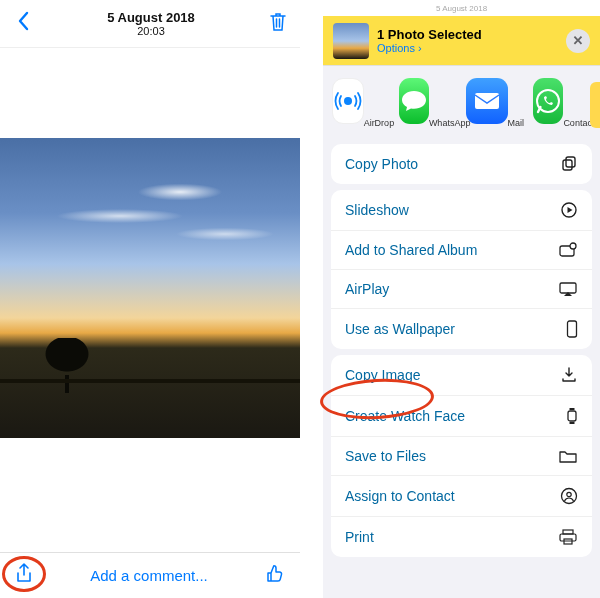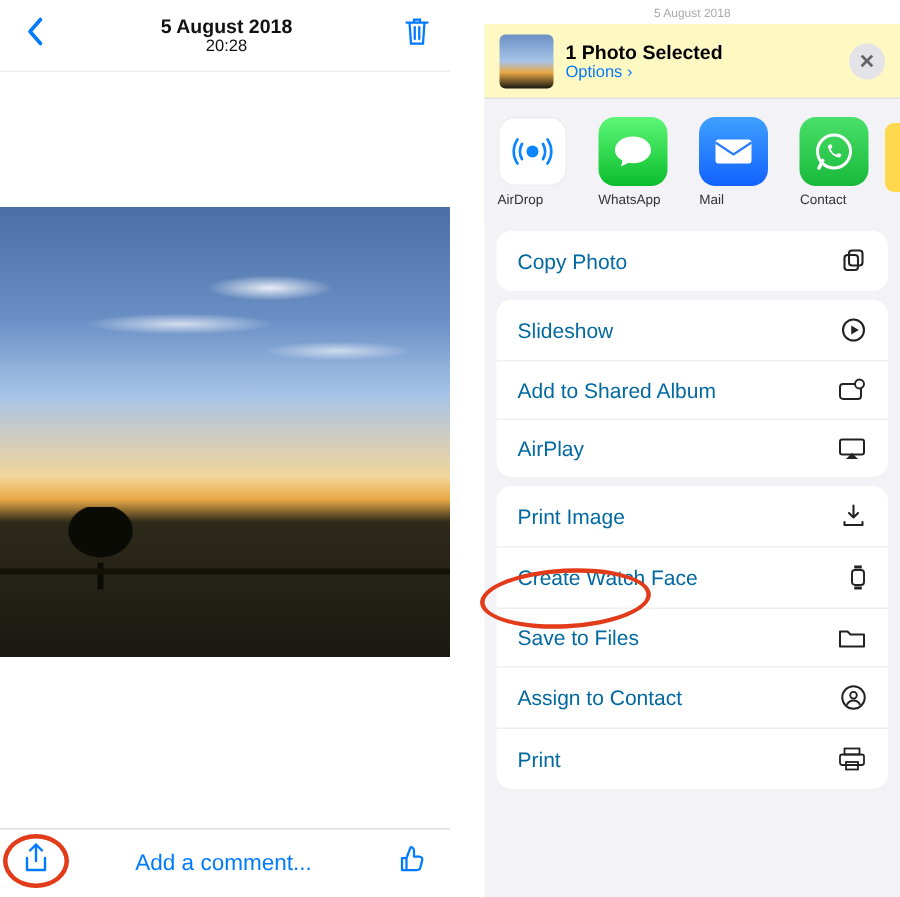--- a/index.html
+++ b/index.html
@@ -23,29 +23,29 @@
      radial-gradient(ellipse 60px 12px at 60% 20%, rgba(255,255,255,.85), transparent 70%),
      radial-gradient(ellipse 90px 10px at 40% 40%, rgba(255,255,255,.7), transparent 70%),
      radial-gradient(ellipse 70px 9px at 75% 55%, rgba(255,255,255,.6), transparent 70%); }
   .l-footer { position: absolute; bottom: 0; left: 0; right: 0; height: 46px; border-top: 1px solid #e0e0e0; display: flex; align-items: center; justify-content: space-between; padding: 0 14px; background: #fff; }
   .comment { color: #007aff; font-size: 15px; flex: 1; text-align: center; }
   .ic-blue { color: #007aff; }
   .circle1 { position: absolute; left: 2px; bottom: 6px; width: 44px; height: 36px; border: 3px solid #e23b1a; border-radius: 50%; pointer-events: none; }
 
   
   .r-bgbar { height: 16px; background: #fff; display:flex; justify-content:center; align-items:center; font-size:8px; color:#aaa; }
-  .r-head { background: #fef9c3; border-bottom: 1px solid #e0e0e0; display: flex; align-items: center; padding: 6px 10px; height: 50px; }
+  .r-head { background: #fde047; border-bottom: 1px solid #e0e0e0; display: flex; align-items: center; padding: 6px 10px; height: 50px; }
   .thumb { width: 36px; height: 36px; border-radius: 4px; background: linear-gradient(to bottom, #6a8fc5 0%, #a8c4e8 50%, #e8a946 70%, #1a1812 100%); margin-right: 8px; }
   .r-ht { flex: 1; }
   .r-ht-title { font-size: 13px; font-weight: 600; color: #000; }
   .r-ht-opts { font-size: 11px; color: #007aff; }
   .r-close { width: 24px; height: 24px; border-radius: 50%; background: #e4e4e8; color: #636366; display: flex; align-items: center; justify-content: center; font-size: 13px; font-weight: bold; }
 
   .apps { display: flex; justify-content: space-around; padding: 12px 4px 10px; background: #f2f2f7; }
-  .app { display: flex; flex-direction: column; align-items: flex-start; width: 58px; }
+  .app { display: flex; flex-direction: row; align-items: flex-end; width: 58px; }
   .app-icon { width: 46px; height: 46px; border-radius: 11px; display: flex; align-items: center; justify-content: center; margin-bottom: 4px; }
   .app-label { font-size: 9px; color: #333; text-align: center; }
   .airdrop { background: #fff; border: 1px solid #eee; }
   .msgs { background: linear-gradient(#5df777,#0bbd2c); }
   .mail { background: linear-gradient(#3fa0ff,#1162ff); }
   .wa { background: linear-gradient(#4ae06a,#17b93a); }
   .edgeapp { width: 10px; height: 46px; background:#ffd84d; border-radius: 6px 0 0 6px; position:absolute; right:0; top:82px; }
 
   .group { margin: 6px 8px 0; background: #fff; border-radius: 10px; overflow: hidden; }
   .row { display: flex; align-items: center; justify-content: space-between; padding: 11px 14px; border-bottom: 1px solid #efefef; font-size: 14px; color: #0369a1; }
@@ -60,21 +60,21 @@
 
   <div class="left">
     <div class="l-header">
       <div class="l-back">
         <svg width="14" height="20" viewBox="0 0 14 20">
             <path d="M11 2 L4 10 L11 18" stroke="#007aff" stroke-width="2.4" fill="none" stroke-linecap="round" stroke-linejoin="round"></path>
           </svg>
       </div>
       <div class="l-title">
         <div class="l-date">5 August 2018</div>
-        <div class="l-time">20:28</div>
+        <div class="l-time">20:03</div>
       </div>
       <div class="l-trash">
         <svg width="20" height="22" viewBox="0 0 20 22">
             <path d="M3 5 h14 M8 5 V3 h4 v2 M5 5 l1 14 h8 l1-14 M8.5 8 v8 M11.5 8 v8" stroke="#007aff" stroke-width="1.5" fill="none" stroke-linecap="round"></path>
           </svg>
       </div>
     </div>
     <div class="l-photo">
       <div class="clouds"></div>
       <div class="tree"></div>
@@ -184,25 +184,33 @@
       </div>
       <div class="row">
         <span>AirPlay</span>
         <span class="row-icon">
             <svg width="20" height="16" viewBox="0 0 20 16">
               <rect x="2" y="2" width="16" height="10" rx="1.5" stroke="#222" stroke-width="1.3" fill="none"></rect>
               <path d="M6 15 l4-4 4 4z" fill="#222"></path>
             </svg>
           </span>
       </div>
+      <div class="row">
+        <span>Use as Wallpaper</span>
+        <span class="row-icon">
+            <svg width="12" height="18" viewBox="0 0 12 18">
+              <rect x="1.5" y="1" width="9" height="16" rx="2" stroke="#222" stroke-width="1.3" fill="none"></rect>
+            </svg>
+          </span>
+      </div>
     </div>
 
     <div class="group">
       <div class="row">
-        <span>Print Image</span>
+        <span>Copy Image</span>
         <span class="row-icon">
             <svg width="18" height="18" viewBox="0 0 18 18">
               <path d="M9 2 v8 M6 7 l3 3 3-3 M3 13 v2 h12 v-2" stroke="#222" stroke-width="1.4" fill="none" stroke-linecap="round" stroke-linejoin="round"></path>
             </svg>
           </span>
       </div>
       <div class="row">
         <span>Create Watch Face</span>
         <span class="row-icon">
             <svg width="12" height="18" viewBox="0 0 12 18">

